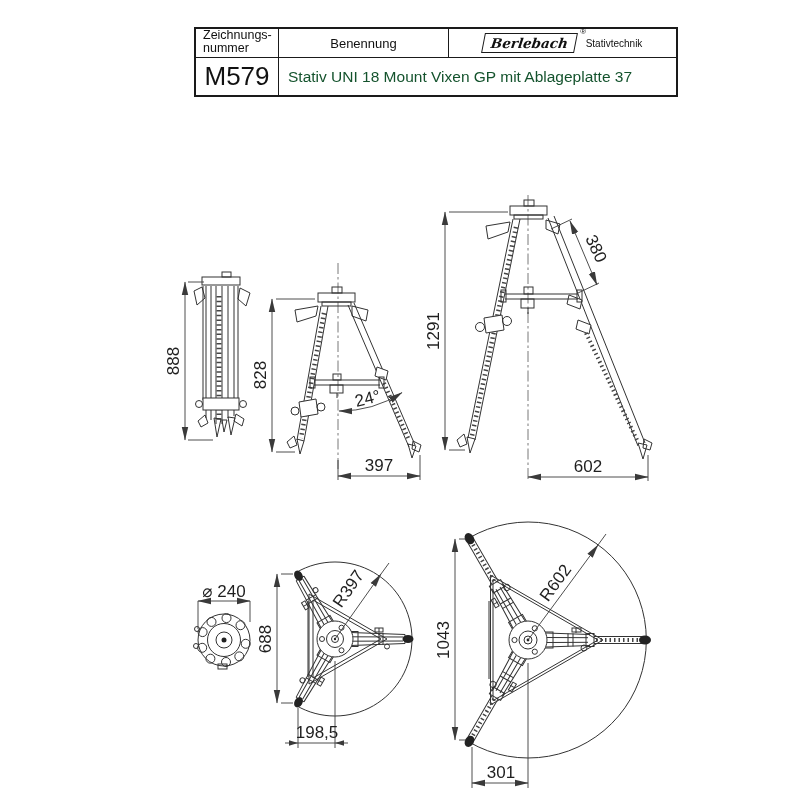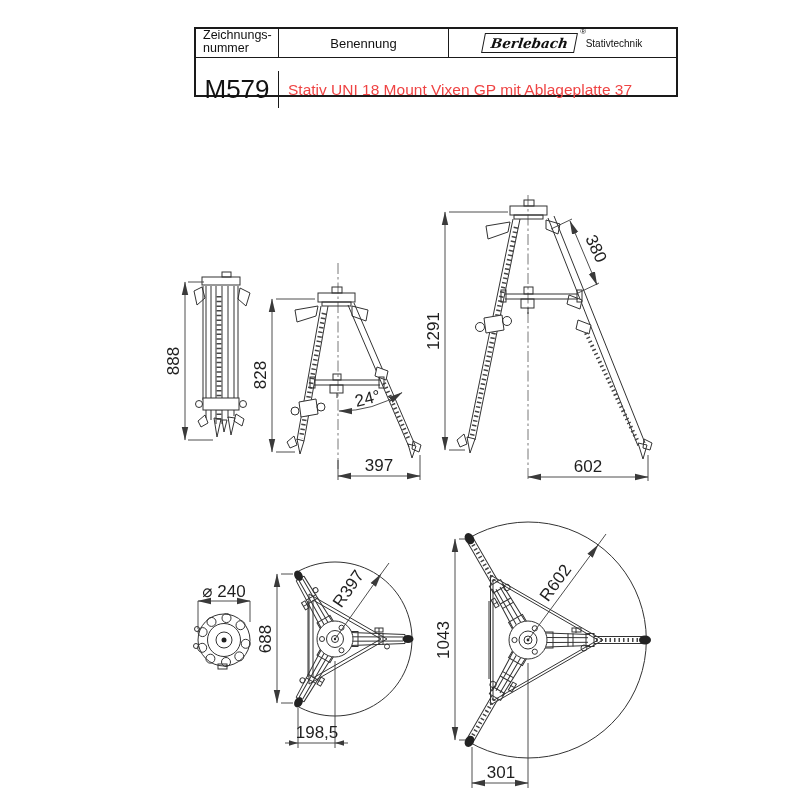--- a/index.html
+++ b/index.html
@@ -2,31 +2,31 @@
 <html><head>
 <meta charset="utf-8">
 <style>
   html,body{margin:0;padding:0;background:#fff;}
   body{width:800px;height:800px;position:relative;font-family:"Liberation Sans",sans-serif;overflow:hidden;}
   .stage{position:absolute;inset:0;width:800px;height:800px;}
   svg{position:absolute;left:0;top:0;}
   
   .tblock{position:absolute;left:194px;top:27px;width:484px;height:70px;border:2px solid #1a1a1a;box-sizing:border-box;background:#fff;}
   .trow1{display:flex;height:29px;border-bottom:1.5px solid #1a1a1a;box-sizing:border-box;}
-  .trow2{display:flex;height:37px;box-sizing:border-box;margin-top:13px;}
+  .trow2{display:flex;height:37px;box-sizing:border-box;}
   .c-num{width:83px;border-right:1.5px solid #1a1a1a;box-sizing:border-box;display:flex;flex-direction:column;justify-content:flex-start;padding-left:7px;}
   .c-num .l{font-size:12.5px;line-height:13px;color:#111;}
   .c-ben{width:170px;border-right:1.5px solid #1a1a1a;box-sizing:border-box;display:flex;align-items:center;justify-content:center;font-size:13px;color:#111;}
   .c-logo{flex:1;display:flex;align-items:center;justify-content:center;gap:6px;}
   .logo-box{border:1.5px solid #1a1a1a;transform:skewX(-11deg);padding:0 7px;height:18px;display:flex;align-items:center;position:relative;}
   .logo-name{font-family:"DejaVu Serif",serif;font-style:italic;font-weight:bold;font-size:13.5px;color:#111;transform:skewX(3deg);}
   .logo-reg{position:absolute;right:-9px;top:-7px;font-size:8px;color:#111;transform:skewX(11deg);}
   .logo-tag{font-size:10px;color:#111;margin-left:4px;text-align:right;}
   .c-m{width:83px;border-right:1.5px solid #1a1a1a;box-sizing:border-box;display:flex;align-items:center;justify-content:center;font-size:26px;color:#111;}
-  .c-desc{flex:1;display:flex;flex-direction:column;justify-content:center;padding-left:9px;font-size:15.5px;line-height:18px;color:#ef4444;}
+  .c-desc{flex:1;display:flex;flex-direction:column;justify-content:center;padding-left:9px;font-size:15.5px;line-height:18px;color:#14532d;}
   
   .part{stroke:#333;stroke-width:1;fill:none;}
   .partf{stroke:#333;stroke-width:1;fill:#fff;}
   .dark{fill:#222;stroke:none;}
   .ladder{stroke:#444;fill:none;}
   .dim{stroke:#3a3a3a;stroke-width:0.9;fill:none;}
   .cline{stroke:#555;stroke-width:0.8;fill:none;stroke-dasharray:11 3 2.5 3;}
   .dtxt{font-family:"Liberation Sans",sans-serif;font-size:17px;fill:#1f1f1f;text-anchor:middle;}
   .arrp{fill:#3a3a3a;stroke:none;}
 </style>

